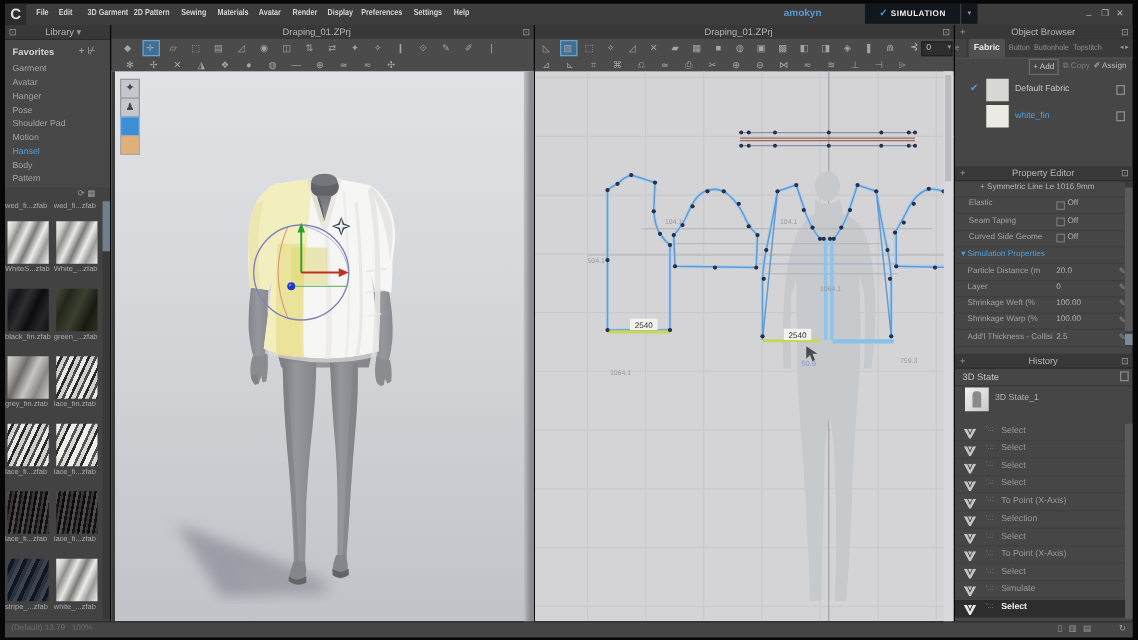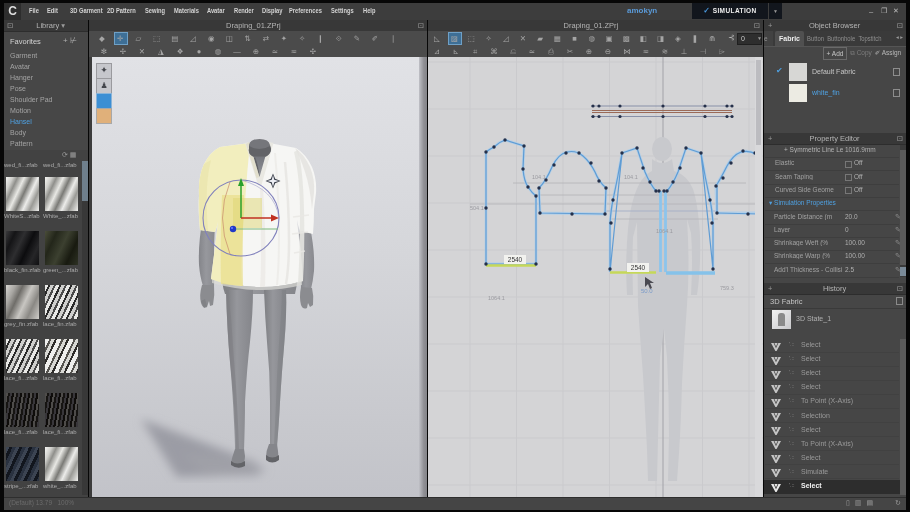--- a/index.html
+++ b/index.html
@@ -29,21 +29,21 @@
 
 <div class="a" style="left:627px;top:6px;color:#5a9ad8;font-size:8px;font-weight:bold">amokyn</div>
 <div class="a" style="left:692px;top:3px;width:76px;height:16px;background:#12161d;color:#eee;font-size:6.5px;font-weight:bold;letter-spacing:.4px;text-align:center;line-height:16px"><span style="color:#4a9ae0;font-size:8px">✓</span> SIMULATION</div>
 <div class="a" style="left:769px;top:3px;width:13px;height:16px;background:#12161d;color:#999;font-size:5px;text-align:center;line-height:16px">▼</div>
 <div class="a" style="left:869px;top:7px;color:#bbb;font-size:7.5px">–</div>
 <div class="a" style="left:881px;top:7px;color:#bbb;font-size:7px">❐</div>
 <div class="a" style="left:893px;top:7px;color:#bbb;font-size:7px">✕</div>
 
 <div class="a" style="left:4px;top:20px;width:84px;height:477px;background:#474747"></div>
 <div class="a hdr" style="left:4px;top:20px;width:84px;height:11px"><span style="float:left;margin-left:3px;color:#999">⊡</span>Library <span style="color:#999">▾</span></div>
-<div class="a" style="left:10px;top:37px;color:#d2d2d2;font-size:7.5px;font-weight:normal">Favorites</div>
+<div class="a" style="left:10px;top:37px;color:#d2d2d2;font-size:7.5px;font-weight:bold">Favorites</div>
 <div class="a" style="left:63px;top:36px;color:#b0b0b0;font-size:8px">+ ⊬</div>
 <div class="a" style="left:10px;top:50px;color:#a4a4a4;font-size:7px;line-height:11px">
 Garment<br>Avatar<br>Hanger<br>Pose<br>Shoulder Pad<br>Motion<br><span style="color:#4fa0e0">Hansel</span><br>Body<br>Pattern
 </div>
 
 <div class="a" style="left:4px;top:150px;width:84px;height:347px;background:#424242"></div>
 <div class="a" style="left:62px;top:151px;color:#9a9a9a;font-size:7px">⟳ ▦</div>
 <div class="a" style="left:4px;top:162px;width:38px;color:#ababab;font-size:6px;white-space:nowrap;overflow:hidden">wed_fi...zfab</div>
 <div class="a" style="left:43px;top:162px;width:38px;color:#ababab;font-size:6px;white-space:nowrap;overflow:hidden">wed_fi...zfab</div>
 <div id="grid">
@@ -216,21 +216,21 @@
     <div class="a" style="left:765px;top:276.7px;width:134px;height:1px;background:#3e3e3e"></div>
     <div class="a" style="left:774px;top:265.7px;width:68px;color:#a2a2a2;font-size:6.5px;white-space:nowrap;overflow:hidden">Add'l Thickness - Collisio</div>
     <div class="a" style="left:845px;top:265.7px;color:#b0b0b0;font-size:6.5px">2.5</div>
     <div class="a" style="left:895px;top:265.7px;color:#8a8a8a;font-size:7px">✎</div>
   </div>
 <div class="a" style="left:900px;top:145px;width:6px;height:132px;background:#3a3a3a"></div>
 <div class="a" style="left:900px;top:150px;width:6px;height:115px;background:#5a5a5a"></div>
 <div class="a" style="left:900px;top:267px;width:6px;height:9px;background:#7a8a98"></div>
 
 <div class="a hdr" style="left:764px;top:283px;width:142px;height:11px"><span style="float:left;margin-left:4px;color:#999">+</span>History<span style="float:right;margin-right:3px;color:#999">⊡</span></div>
-<div class="a" style="left:770px;top:297px;color:#c4c4c4;font-size:7.5px">3D Fabric</div>
+<div class="a" style="left:770px;top:297px;color:#c4c4c4;font-size:7.5px">3D State</div>
 <div class="a" style="left:896px;top:297px;width:5px;height:6px;border:1px solid #8a8a8a"></div>
 <div class="a" style="left:764px;top:308px;width:142px;height:1px;background:#3a3a3a"></div>
 <div class="a" style="left:772px;top:310px;width:19px;height:19px;background:linear-gradient(135deg,#f2f2f2,#c9c9cc)"></div>
 <div class="a" style="left:778px;top:313px;width:7px;height:13px;background:#8a8a8a;border-radius:3px 3px 0 0"></div>
 <div class="a" style="left:796px;top:315px;color:#b0b0b0;font-size:7px">3D State_1</div>
 <div id="hist">
     <div class="a" style="left:765px;top:351.5px;width:134px;height:1px;background:#414141"></div>
     <svg class="a" style="left:771px;top:342.5px" width="10" height="8">
       <path d="M0 0 L2.6 0 L5 5.2 L7.4 0 L10 0 L5.6 8 L4.4 8 Z M3.4 0 L6.6 0 L5 3.4 Z" fill="#c6c6c6"></path>
     </svg>

